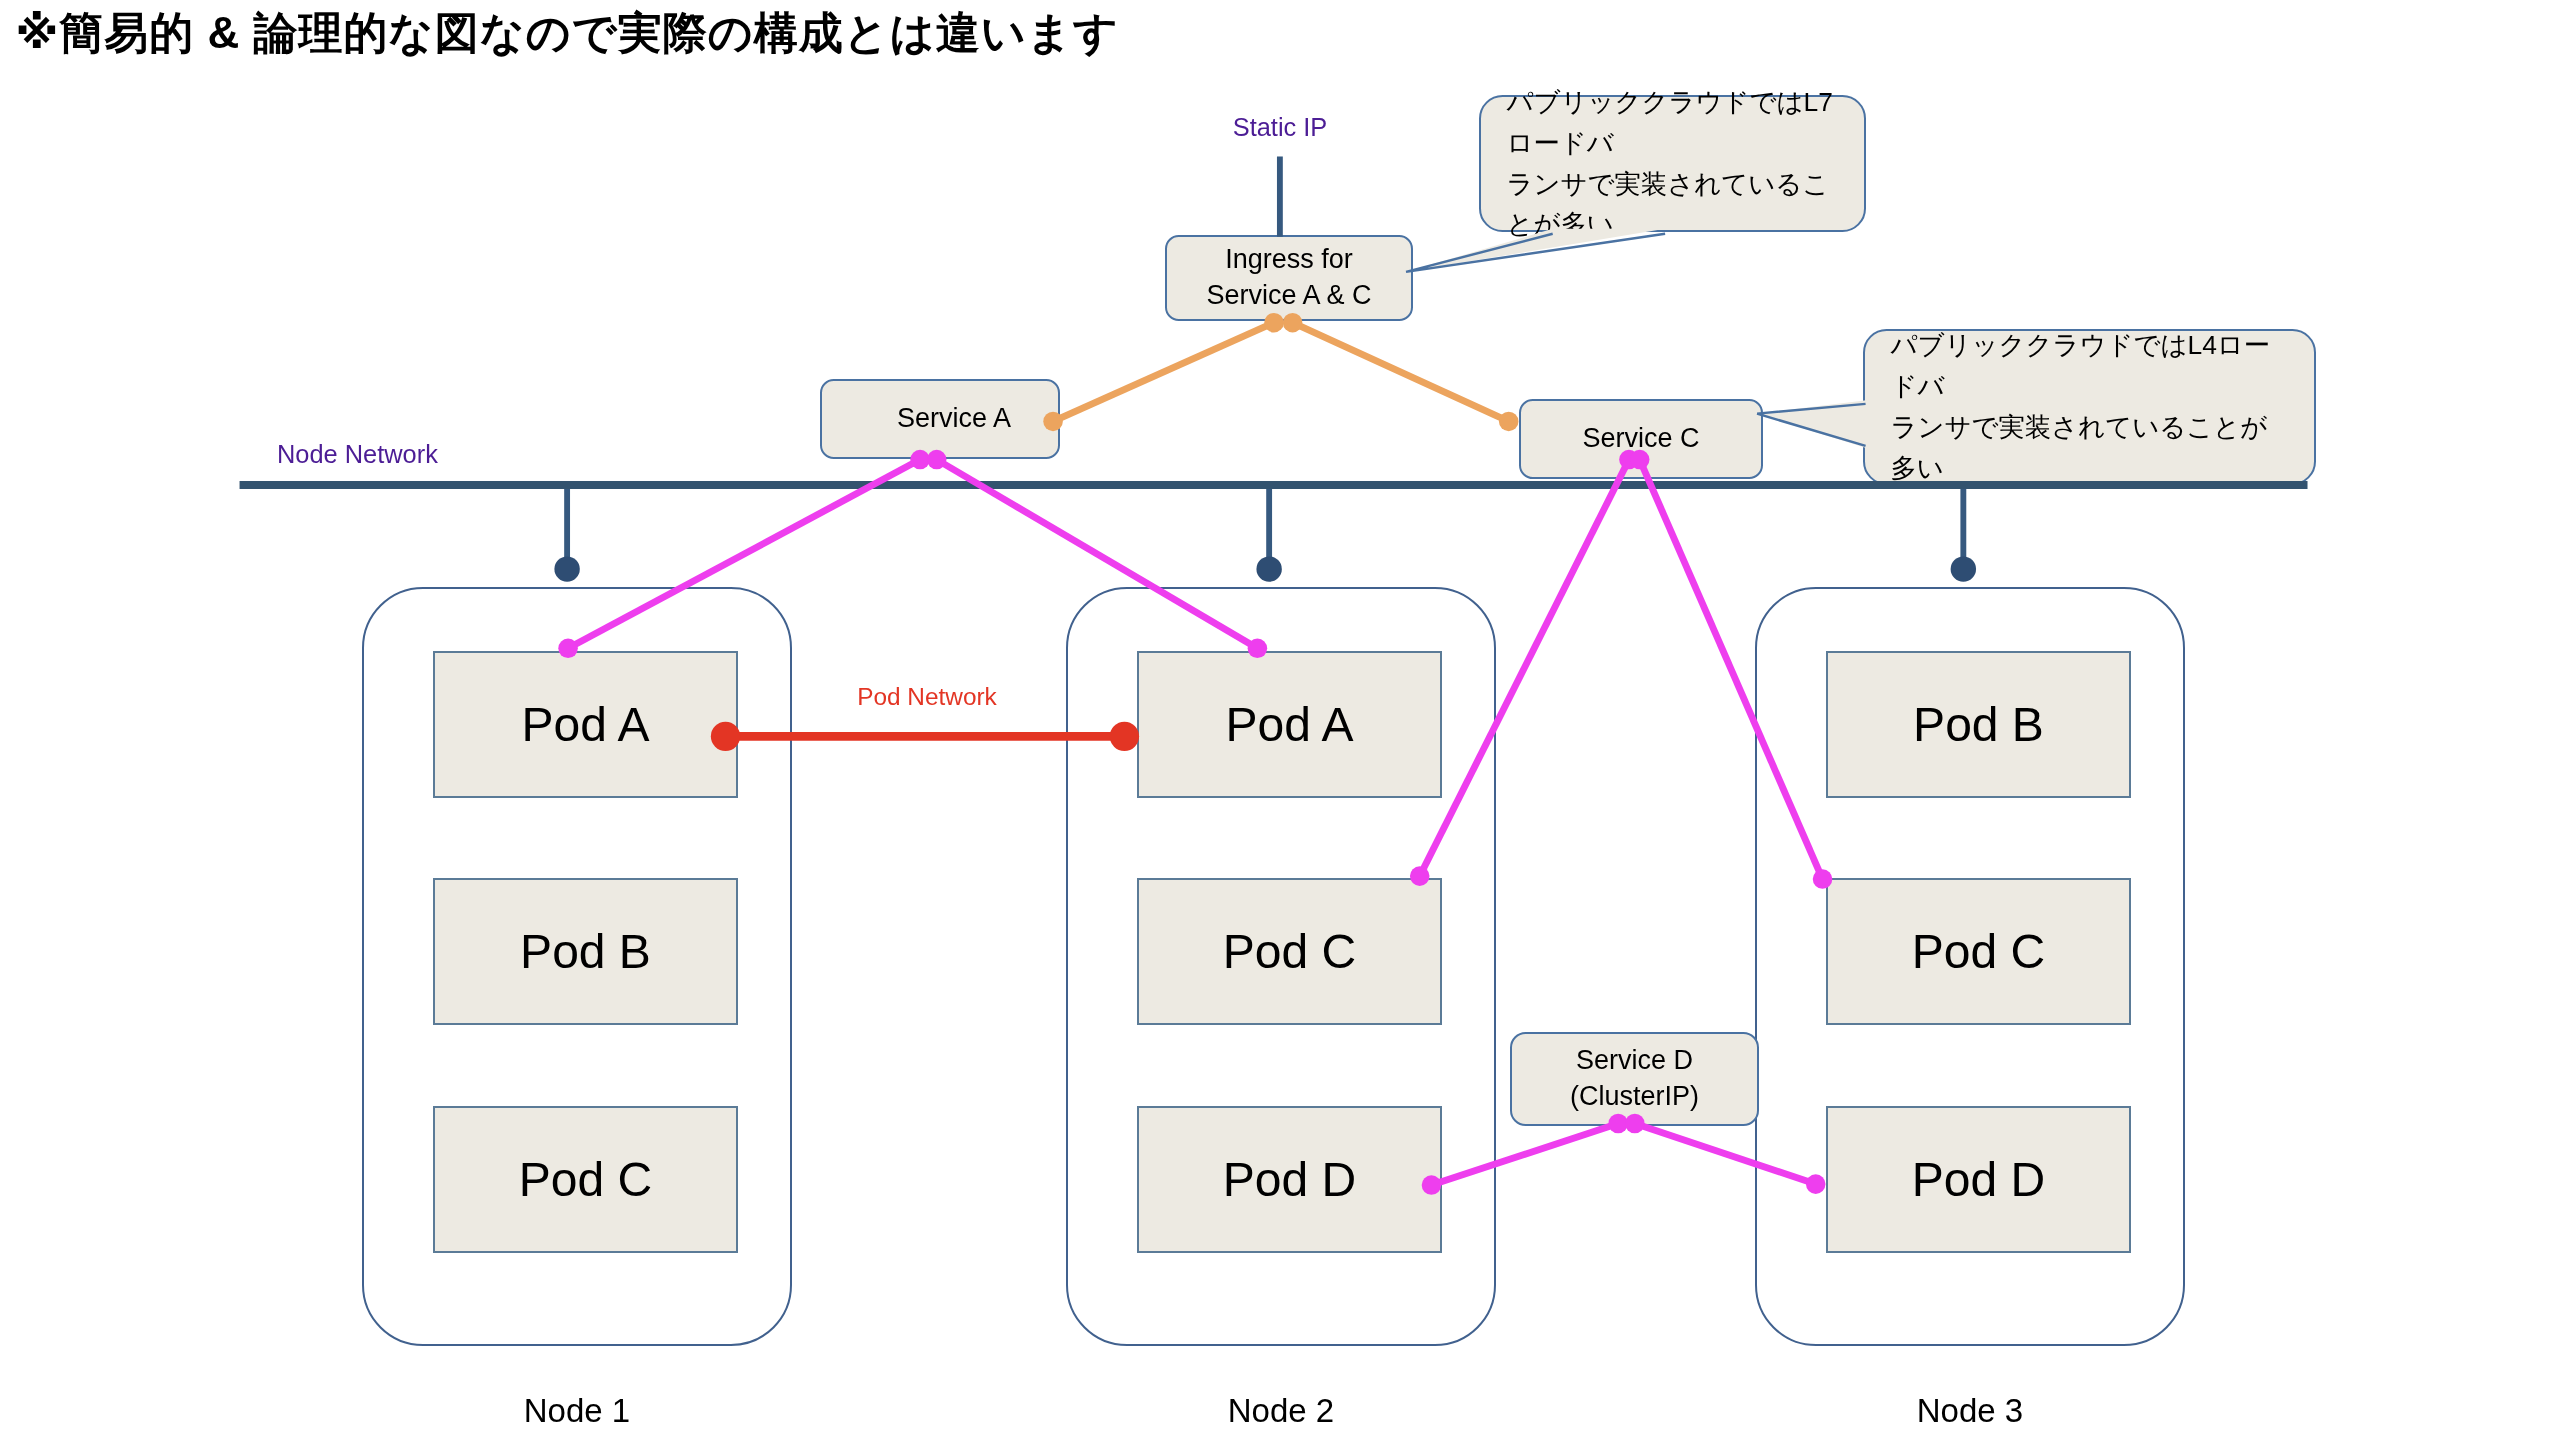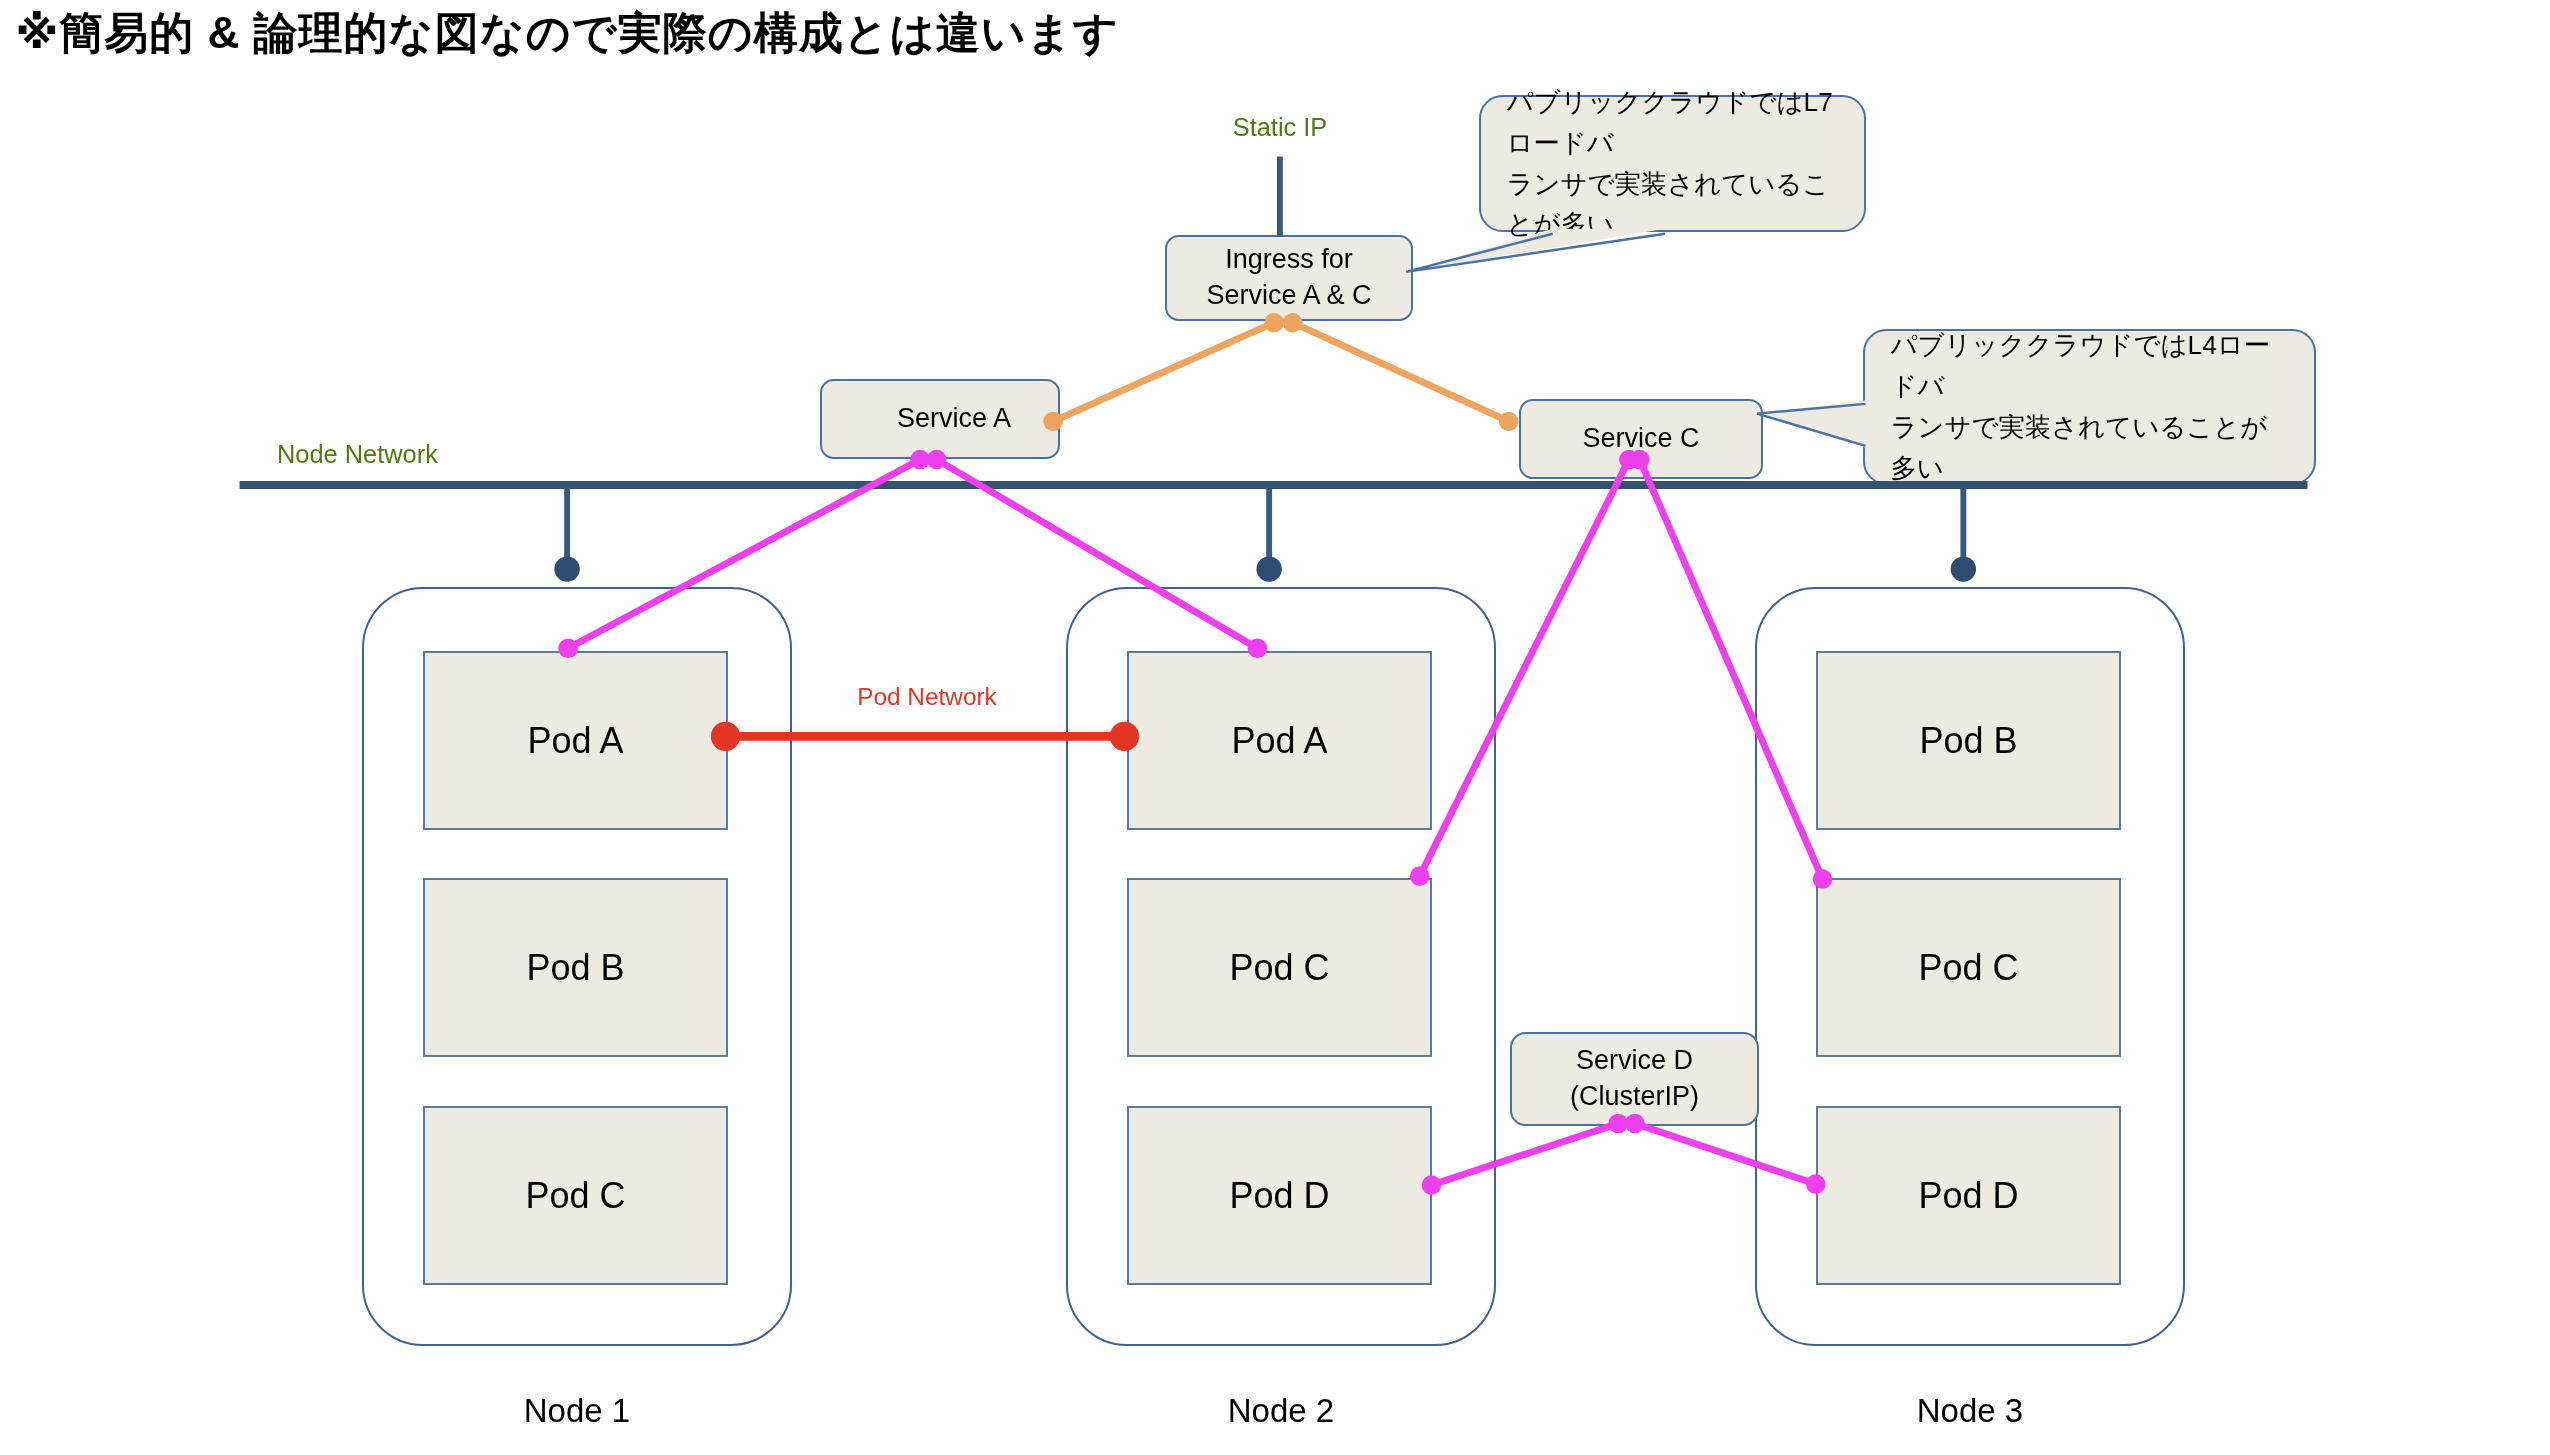--- a/index.html
+++ b/index.html
@@ -8,21 +8,21 @@
     --magenta:#EE3EEE; --red:#E33524; --ink:#000000;
   }
   *{margin:0;padding:0;box-sizing:border-box;}
   html,body{background:#ffffff;}
   body{width:2550px;height:1455px;overflow:hidden;
        font-family:"Liberation Sans","DejaVu Sans",sans-serif;color:var(--ink);}
   .canvas{position:relative;width:2550px;height:1455px;background:#fff;}
 
   .title{position:absolute;left:15.6px;top:3.9px;font-size:44px;font-weight:700;letter-spacing:1px;}
 
-  .plain-label{position:absolute;font-size:25.4px;color:#4d7c0f;}
+  .plain-label{position:absolute;font-size:25.4px;color:#4c1d95;}
   .static-ip{left:1202px;top:113px;width:156px;text-align:center;}
   .node-network-label{left:277px;top:440px;}
   .pod-network-label{left:812px;top:683px;width:230px;text-align:center;font-size:24.4px;color:var(--red);}
 
   .box{position:absolute;background:var(--beige);border:2.4px solid var(--box-border);
        border-radius:13.7px;display:flex;flex-direction:column;justify-content:center;
        align-items:center;text-align:center;z-index:3;font-size:27px;line-height:1.32;margin-left:8px;}
   .ingress{left:1157px;top:235px;width:248px;height:86px;}
   .service-a{left:812px;top:379px;width:240px;height:80px;padding-left:28px;}
   .service-c{left:1511px;top:399px;width:244px;height:80px;}
@@ -30,23 +30,23 @@
 
   .callout{position:absolute;background:var(--beige);border:2.4px solid var(--box-border);
            border-radius:23.5px;display:flex;flex-direction:column;justify-content:center;
            padding:0 25.4px;font-size:26.4px;line-height:1.55;z-index:3;text-align:left;}
   .callout-l7{left:1479px;top:95px;width:387px;height:137px;}
   .callout-l4{left:1863px;top:329px;width:453px;height:156px;}
 
   .node{position:absolute;top:587px;width:430px;height:759px;background:#fff;
         border:2.4px solid var(--node-border);border-radius:61px;z-index:1;}
   .node-1{left:362px;} .node-2{left:1066px;} .node-3{left:1755px;}
-  .pod{position:absolute;left:59px;width:305px;height:179px;background:var(--beige);
+  .pod{position:absolute;left:69px;width:305px;height:147px;background:var(--beige);
        border:2.4px solid var(--pod-border);display:flex;align-items:center;
-       justify-content:center;font-size:36px;z-index:2;}
+       justify-content:center;font-size:48px;z-index:2;}
   .pod.r1{top:62px;} .pod.r2{top:289px;} .pod.r3{top:517px;}
   .node-label{position:absolute;top:1392px;text-align:center;font-size:33px;z-index:3;}
   .node-label.n1{left:362px;width:430px;} .node-label.n2{left:1066px;width:430px;}
   .node-label.n3{left:1755px;width:430px;}
 
   svg.overlay{position:absolute;left:0;top:0;z-index:4;pointer-events:none;}
   .net-line{stroke:var(--network);stroke-width:8;}
   .stub{stroke:#36597F;stroke-width:6;}
   .stub-dot{fill:#2E4D73;}
   .orange-line{stroke:var(--orange);stroke-width:7;}

